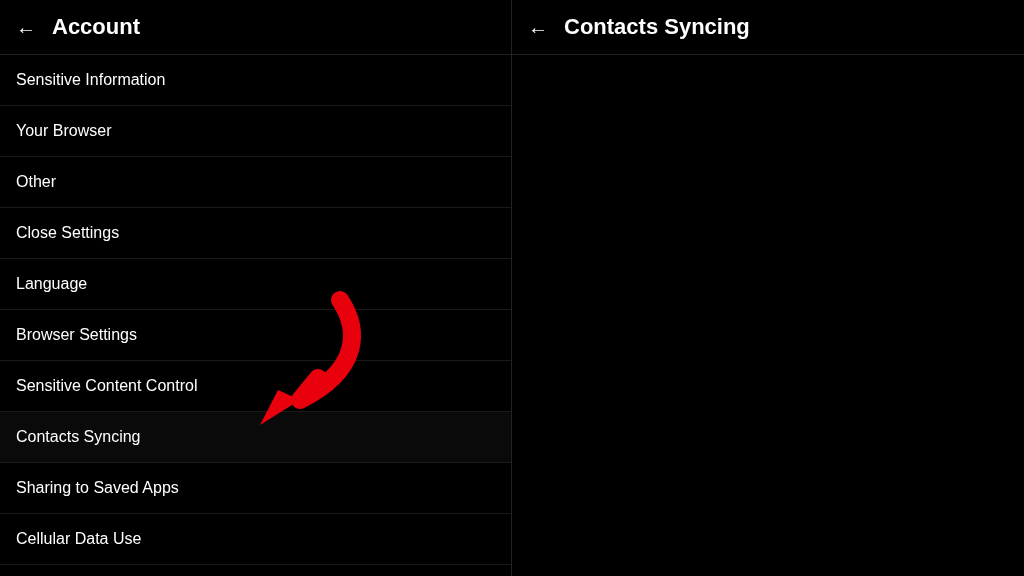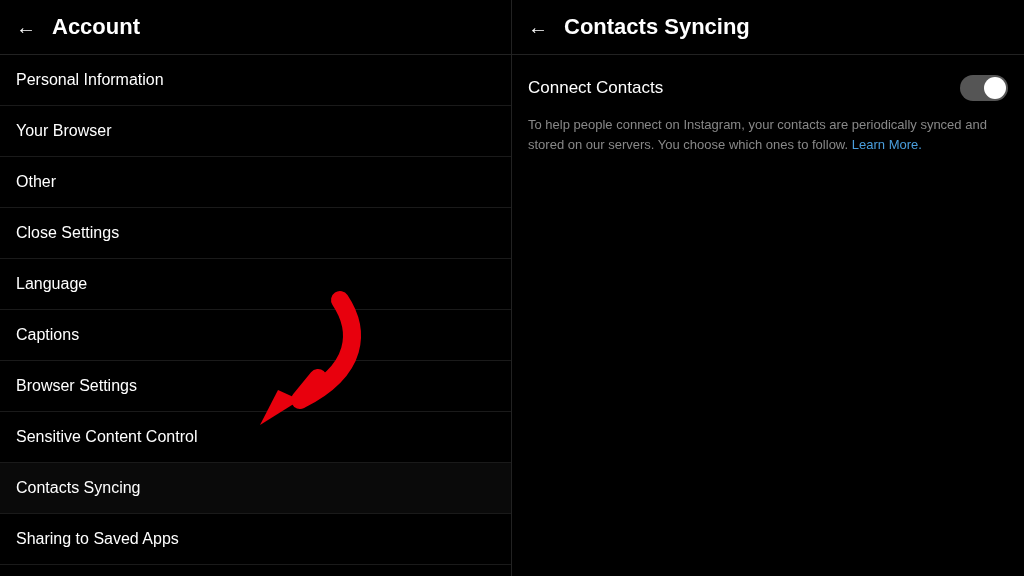--- a/index.html
+++ b/index.html
@@ -152,49 +152,38 @@
 <body>
 
 <div class="container">
 
   <div class="left-panel">
     <div class="panel-header">
       <span class="back-arrow">←</span>
       <span class="panel-title">Account</span>
     </div>
     <ul class="menu-list">
-    <li class="menu-item">Personal Information</li>
+    <li class="menu-item">Sensitive Information</li>
         <li class="menu-item">Your Browser</li>
         <li class="menu-item">Other</li>
         <li class="menu-item">Close Settings</li>
         <li class="menu-item">Language</li>
-        <li class="menu-item">Captions</li>
         <li class="menu-item">Browser Settings</li>
         <li class="menu-item">Sensitive Content Control</li>
         <li class="menu-item highlighted">Contacts Syncing</li>
         <li class="menu-item">Sharing to Saved Apps</li>
         <li class="menu-item">Cellular Data Use</li>
       </ul>
   </div>
 
   <svg class="arrow-overlay" viewBox="0 0 180 180" xmlns="http://www.w3.org/2000/svg">
     <path d="M 140 30 C 160 60, 160 100, 100 130 L 115 115 M 100 130 L 118 108" stroke="#e8000d" stroke-width="18" fill="none" stroke-linecap="round" stroke-linejoin="round"></path>
     <path d="M 100 130 L 60 155 L 78 120 Z" fill="#e8000d"></path>
   </svg>
 
   <div class="right-panel">
     <div class="panel-header">
       <span class="back-arrow">←</span>
       <span class="panel-title">Contacts Syncing</span>
     </div>
-    <div class="right-content">
-      <div class="setting-row">
-        <span class="setting-label">Connect Contacts</span>
-        <div class="toggle"></div>
-      </div>
-      <p class="setting-description">
-        <span>To help people connect on Instagram, your contacts are periodically synced and stored on our servers. You choose which ones to follow.</span>
-        <a href="#">Learn More.</a>
-      </p>
-    </div>
   </div>
 
 </div>
 
 </body></html>

